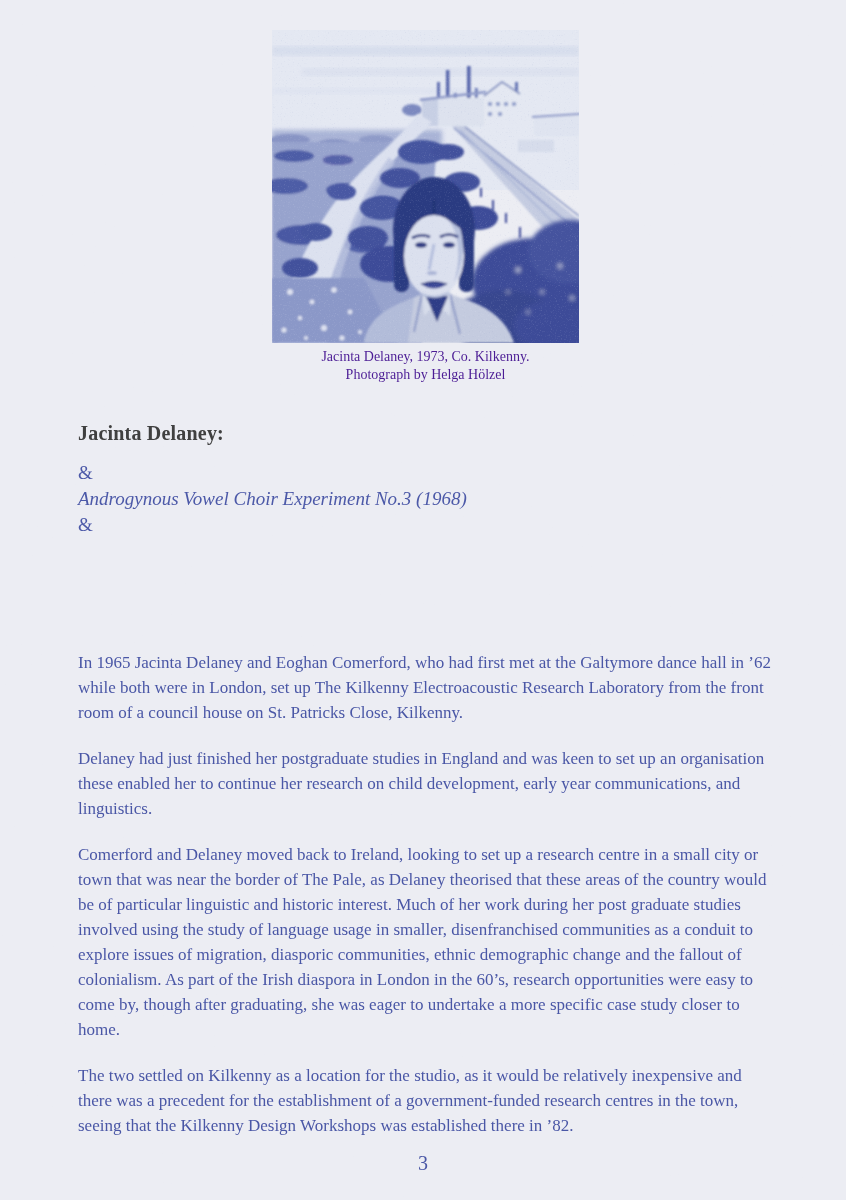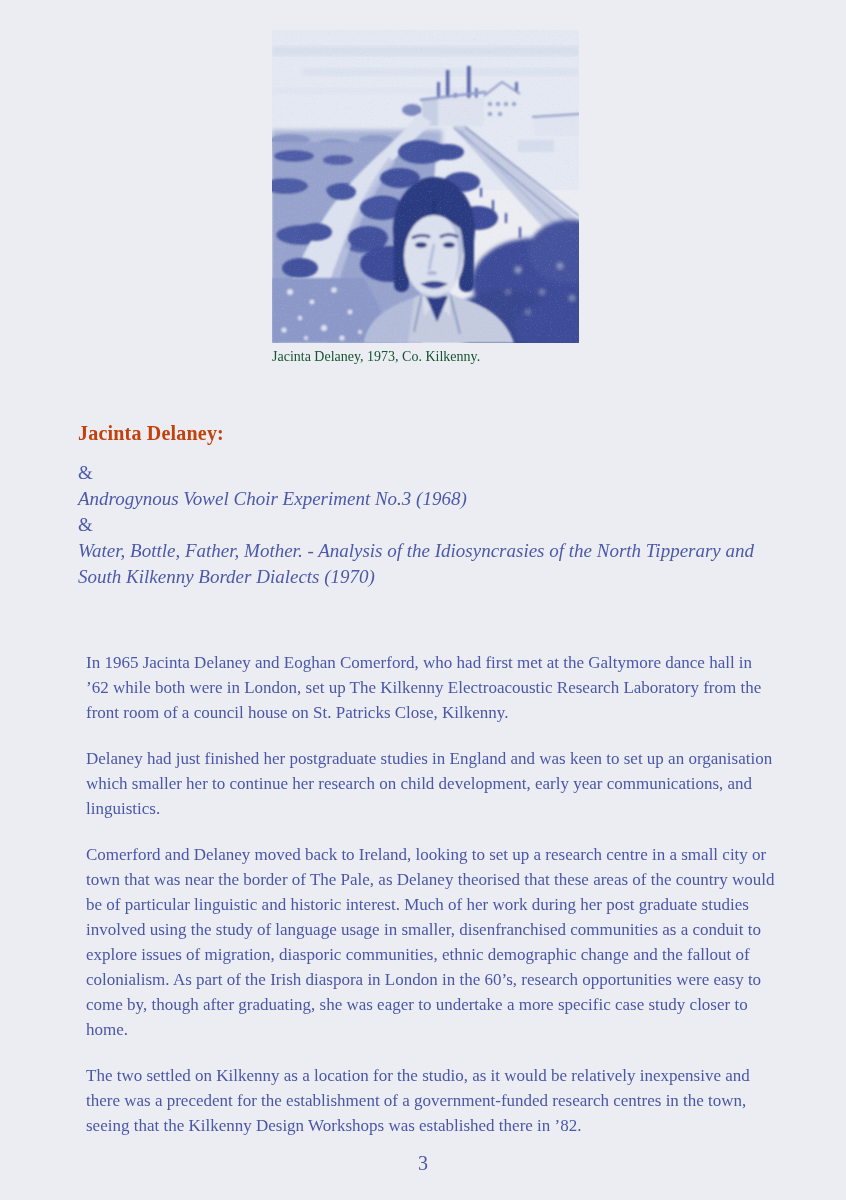--- a/index.html
+++ b/index.html
@@ -12,40 +12,40 @@
     font-family:"Liberation Serif", serif;
     color:#4a57a6;
     overflow:hidden;
   }
   .photo{
     position:absolute;left:272px;top:30px;width:307px;height:313px;
   }
   .photo svg{display:block;width:100%;height:100%;}
   .caption{
     position:absolute;left:272px;top:348px;width:307px;
-    text-align:left;
+    text-align:center;
     font-size:14px;line-height:18px;
-    color:#14532d;
+    color:#4c1d95;
   }
   .heading-block{
     position:absolute;left:78px;top:422px;width:700px;
   }
   .heading{
-    font-size:20px;font-weight:bold;color:#c2410c;
+    font-size:20px;font-weight:bold;color:#404040;
     margin:0 0 15px 0;letter-spacing:0.2px;
   }
   .works{
     font-size:19px;line-height:26px;font-style:italic;color:#4c59a8;
   }
   .work-sep{font-style:normal;}
   .body-text{
     position:absolute;left:78px;top:650px;width:697px;
     font-size:17px;line-height:25px;color:#4a57a6;
   }
-  .body-text p{margin:0 0 21px 8px;}
+  .body-text p{margin:0 0 21px 0;}
   .page-number{
     position:absolute;left:0;top:1152px;width:846px;
     text-align:center;font-size:20px;color:#4a57a6;
   }
   .page-grain{
     position:absolute;left:0;top:0;width:846px;height:1200px;
     pointer-events:none;opacity:.6;
   }
 </style>
 </head>
@@ -247,35 +247,35 @@
         </g>
       </g>
 
       <rect x="0" y="0" width="307" height="313" filter="url(#grainLight)" opacity="0.55"></rect>
       <rect x="0" y="0" width="307" height="313" filter="url(#grainDark)" opacity="0.5"></rect>
     </svg>
   </div>
 
   <div class="caption">
     <div>Jacinta Delaney, 1973, Co. Kilkenny.</div>
+    <div>Photograph by Helga Hölzel</div>
   </div>
 
   <div class="heading-block">
     <h1 class="heading">Jacinta Delaney:</h1>
     <div class="works">
       <div class="work-sep">&amp;</div>
       <div>Androgynous Vowel Choir Experiment No.3 (1968)</div>
       <div class="work-sep">&amp;</div>
-      <div>Water, Bottle, Father, Mother. - Analysis of the Idiosyncrasies of the North Tipperary and South Kilkenny Border Dialects (1970)</div>
     </div>
   </div>
 
   <div class="body-text">
     <p>In 1965 Jacinta Delaney and Eoghan Comerford, who had first met at the Galtymore dance hall in ’62 while both were in London, set up The Kilkenny Electroacoustic Research Laboratory from the front room of a council house on St. Patricks Close, Kilkenny.</p>
-    <p>Delaney had just finished her postgraduate studies in England and was keen to set up an organisation which smaller her to continue her research on child development, early year communications, and linguistics.</p>
+    <p>Delaney had just finished her postgraduate studies in England and was keen to set up an organisation these enabled her to continue her research on child development, early year communications, and linguistics.</p>
     <p>Comerford and Delaney moved back to Ireland, looking to set up a research centre in a small city or town that was near the border of The Pale, as Delaney theorised that these areas of the country would be of particular linguistic and historic interest. Much of her work during her post graduate studies involved using the study of language usage in smaller, disenfranchised communities as a conduit to explore issues of migration, diasporic communities, ethnic demographic change and the fallout of colonialism. As part of the Irish diaspora in London in the 60’s, research opportunities were easy to come by, though after graduating, she was eager to undertake a more specific case study closer to home.</p>
     <p>The two settled on Kilkenny as a location for the studio, as it would be relatively inexpensive and there was a precedent for the establishment of a government-funded research centres in the town, seeing that the Kilkenny Design Workshops was established there in ’82.</p>
   </div>
 
   <div class="page-number">3</div>
 
   <svg class="page-grain" width="846" height="1200">
     <defs>
       <filter id="paperNoise" x="0" y="0" width="100%" height="100%">
         <feTurbulence type="fractalNoise" baseFrequency="0.9" numOctaves="2" seed="3" stitchTiles="stitch"></feTurbulence>

